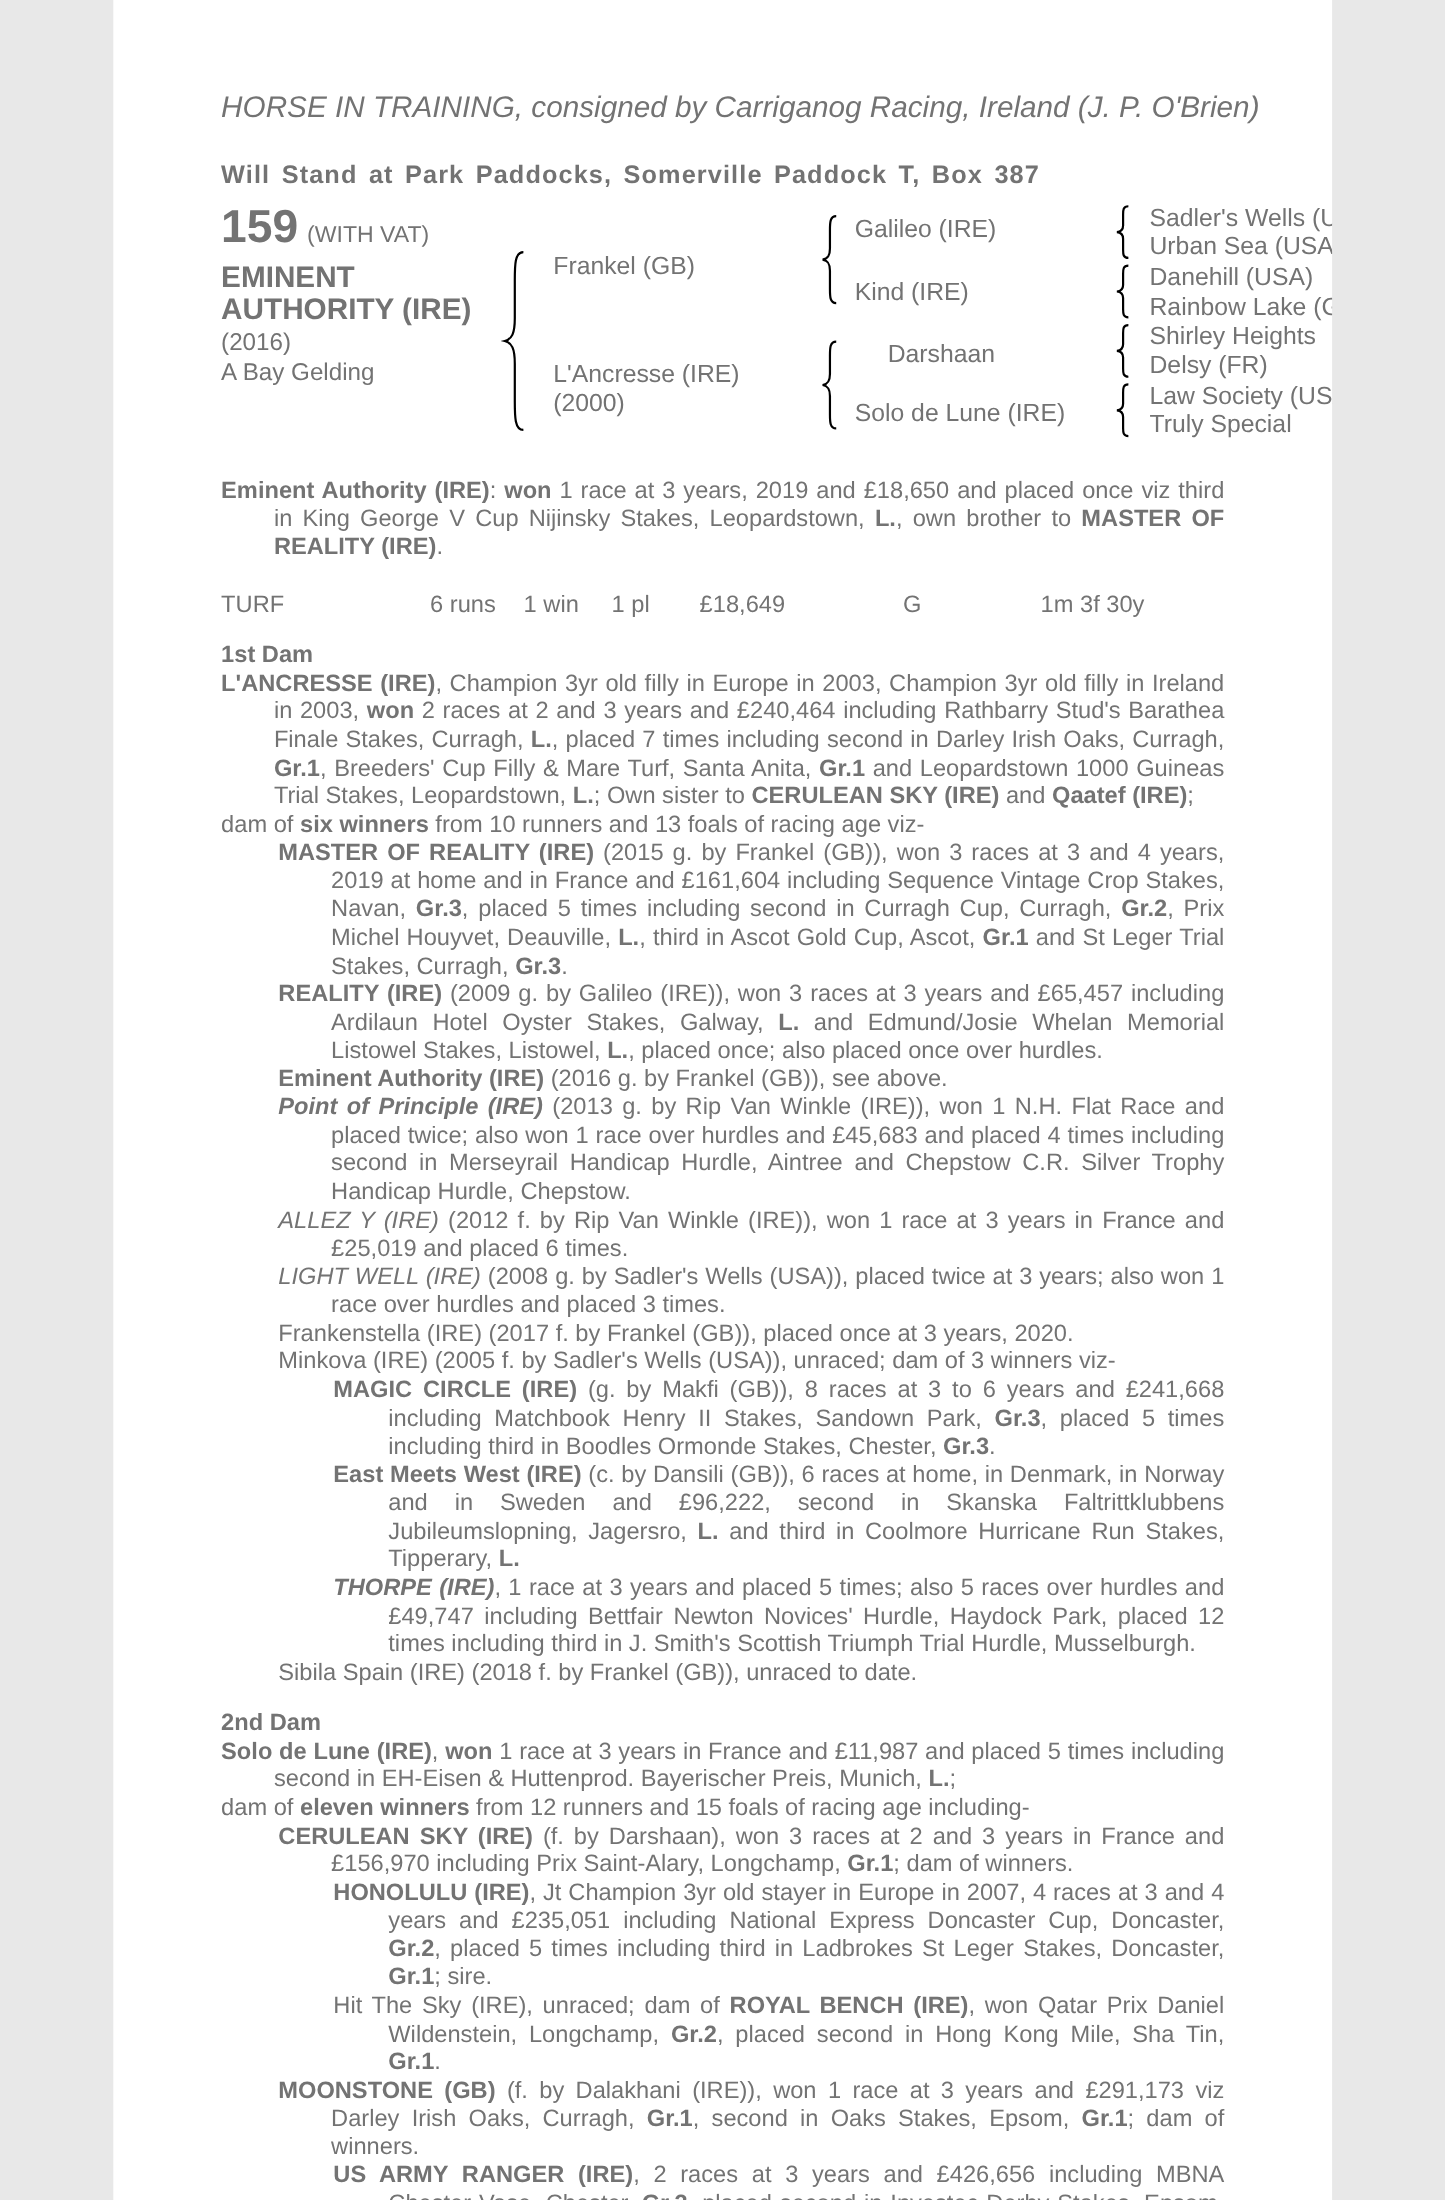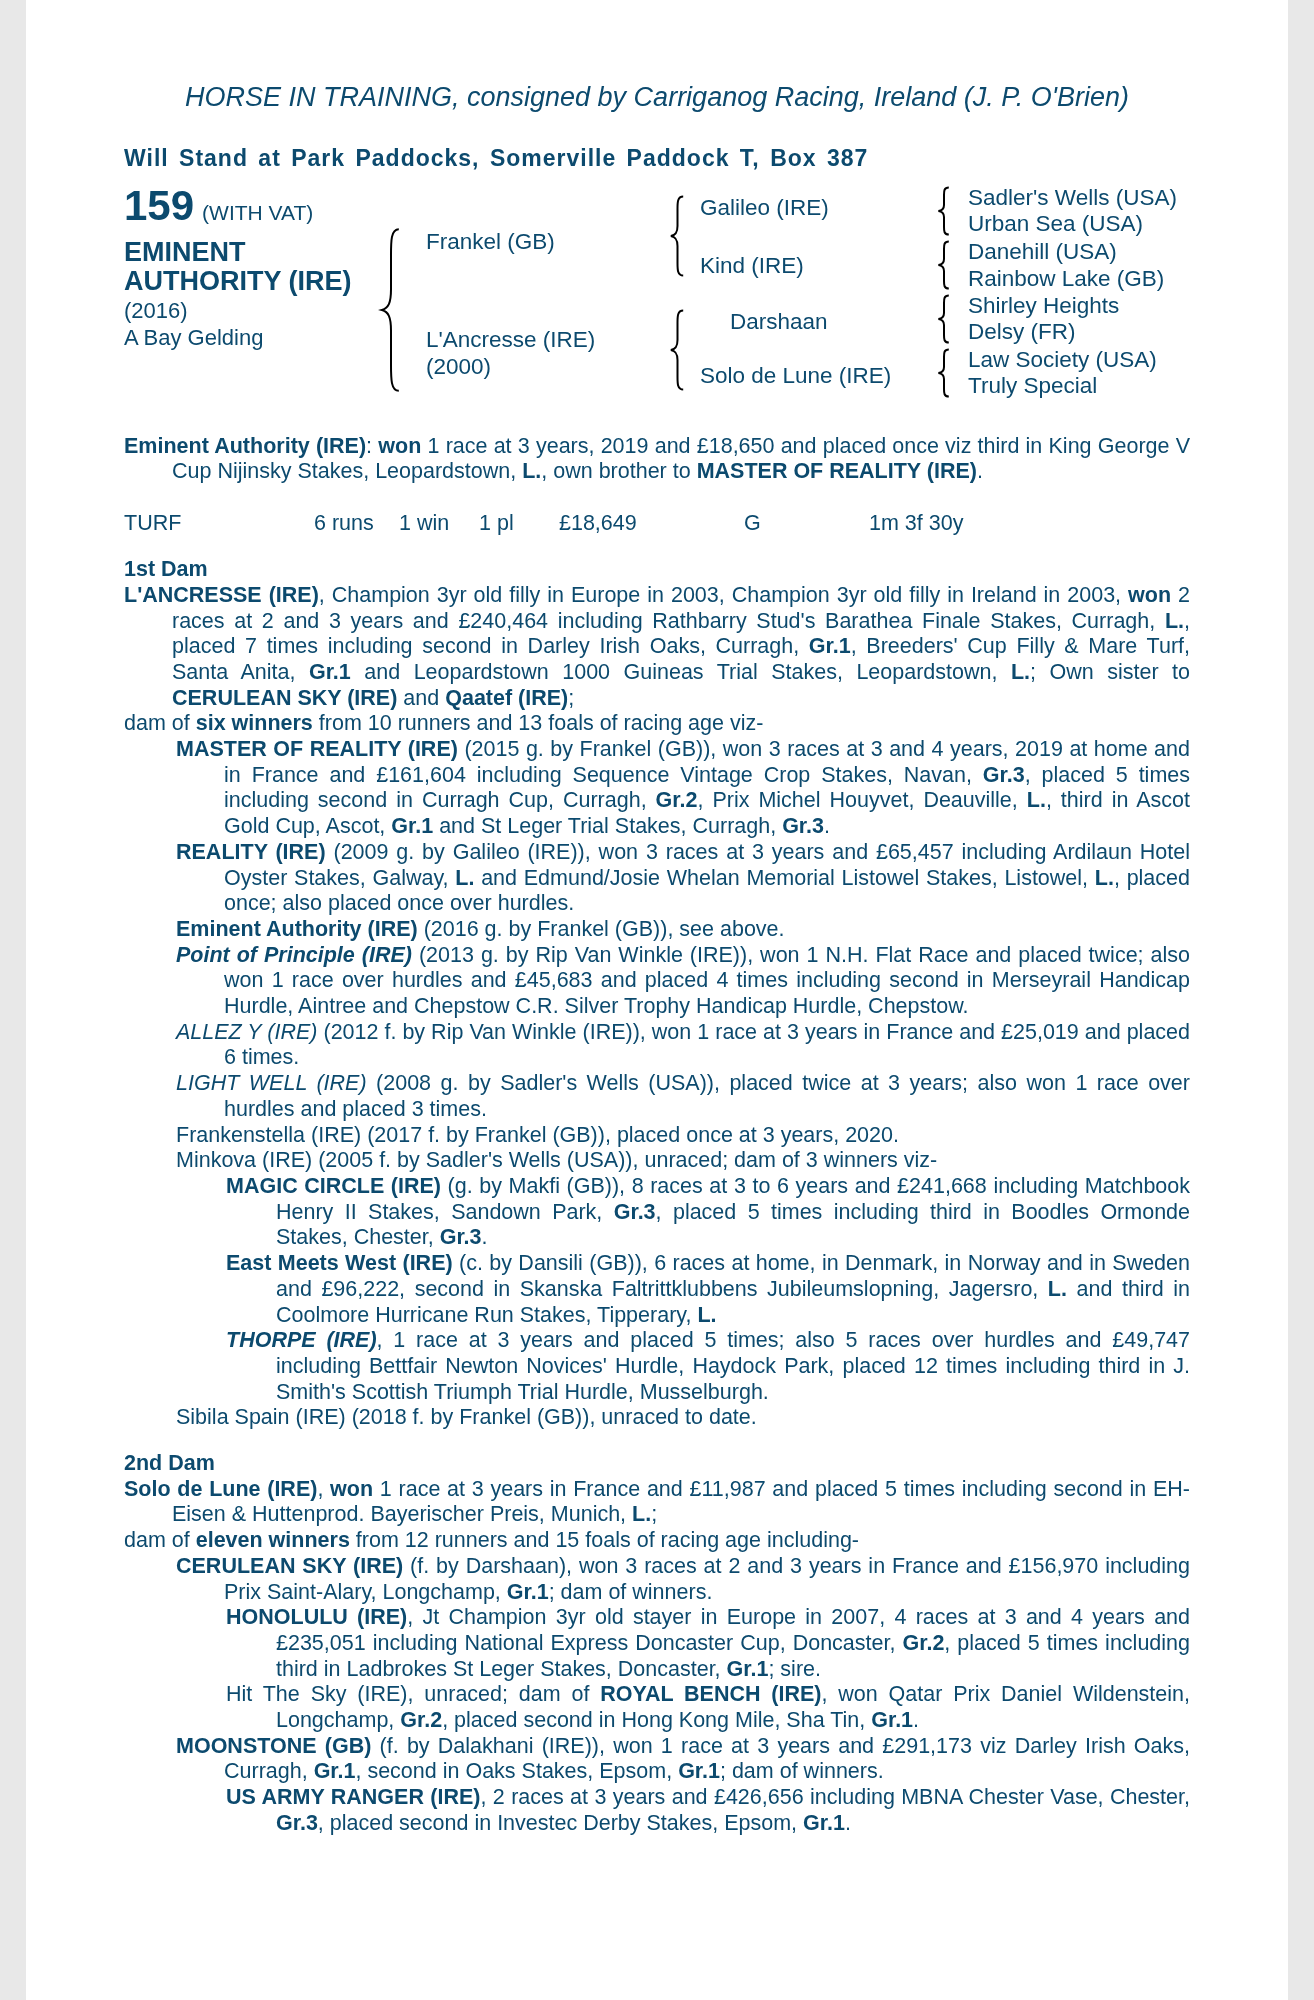--- a/index.html
+++ b/index.html
@@ -1,17 +1,17 @@
 <!DOCTYPE html>
 <html><head>
 <meta charset="utf-8">
 <style>
   html,body{margin:0;padding:0;background:#e8e8e8;}
   .page{
-    width:1262px;height:2000px;margin:0 auto;background:#ffffff;color:#0c4a6e;
+    width:1108px;height:2000px;margin:0 auto;background:#ffffff;color:#737373;
     font-family:"Liberation Sans","DejaVu Sans",sans-serif;
     box-sizing:border-box;padding:82px 98px 0 98px;overflow:hidden;position:relative;
     font-size:21.5px;line-height:25.7px;
   }
   .title{text-align:center;font-style:italic;font-size:27px;line-height:30px;white-space:nowrap;}
   .stand{margin-top:34px;font-weight:bold;font-size:23px;letter-spacing:1px;word-spacing:3px;white-space:nowrap;}
   
   .pedigree{position:relative;height:234px;margin-top:14px;}
   .lotline{position:absolute;left:0;top:0;white-space:nowrap;}
   .lotnum{font-size:42px;font-weight:bold;line-height:40px;}

